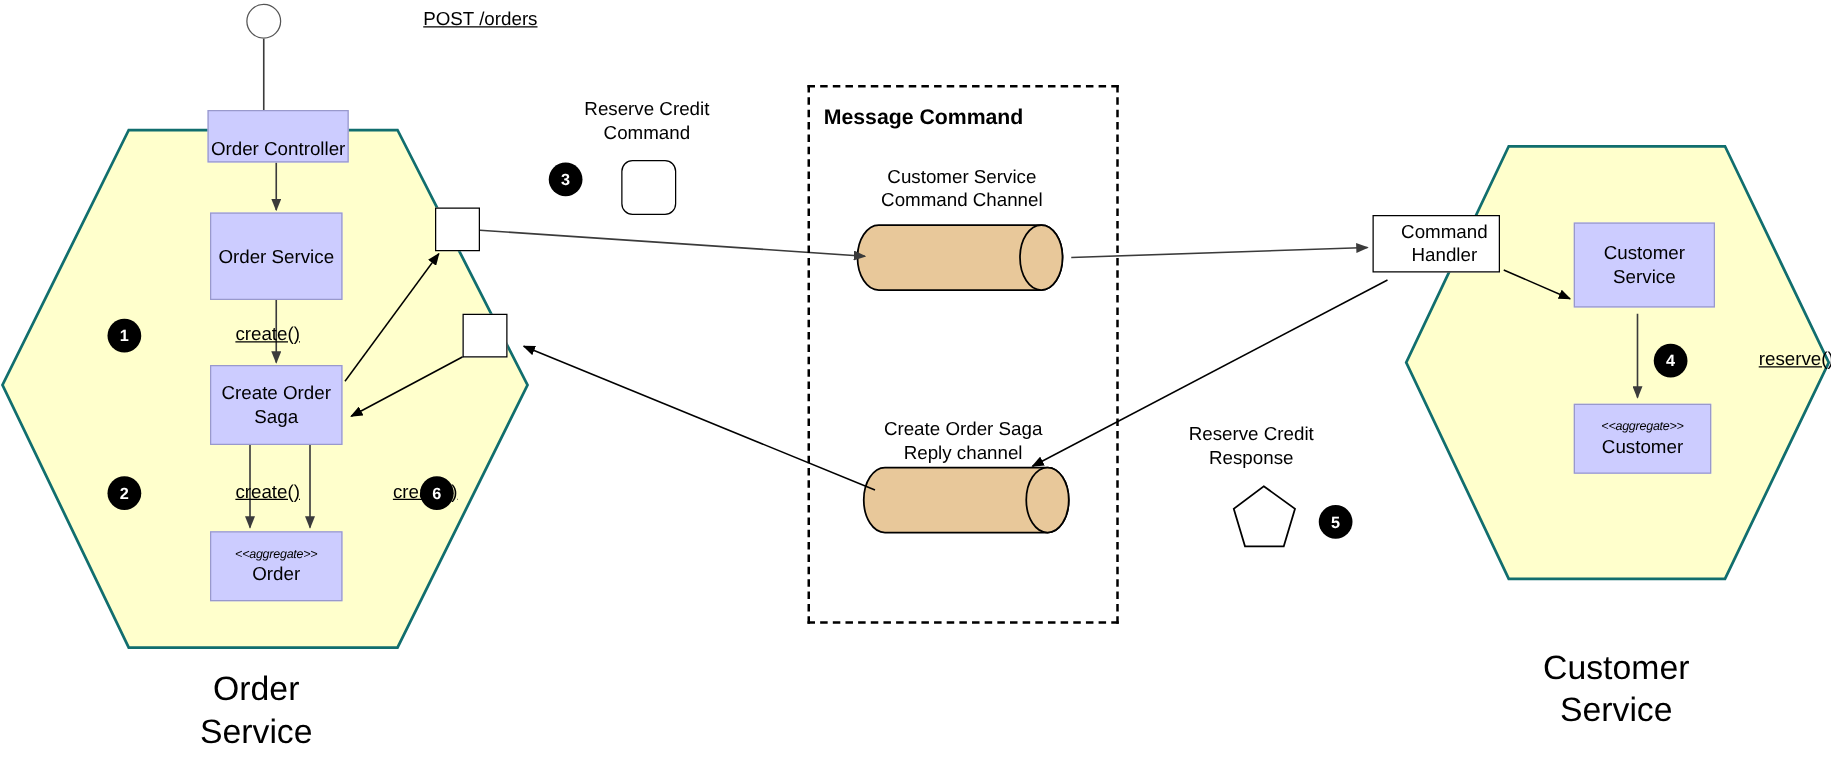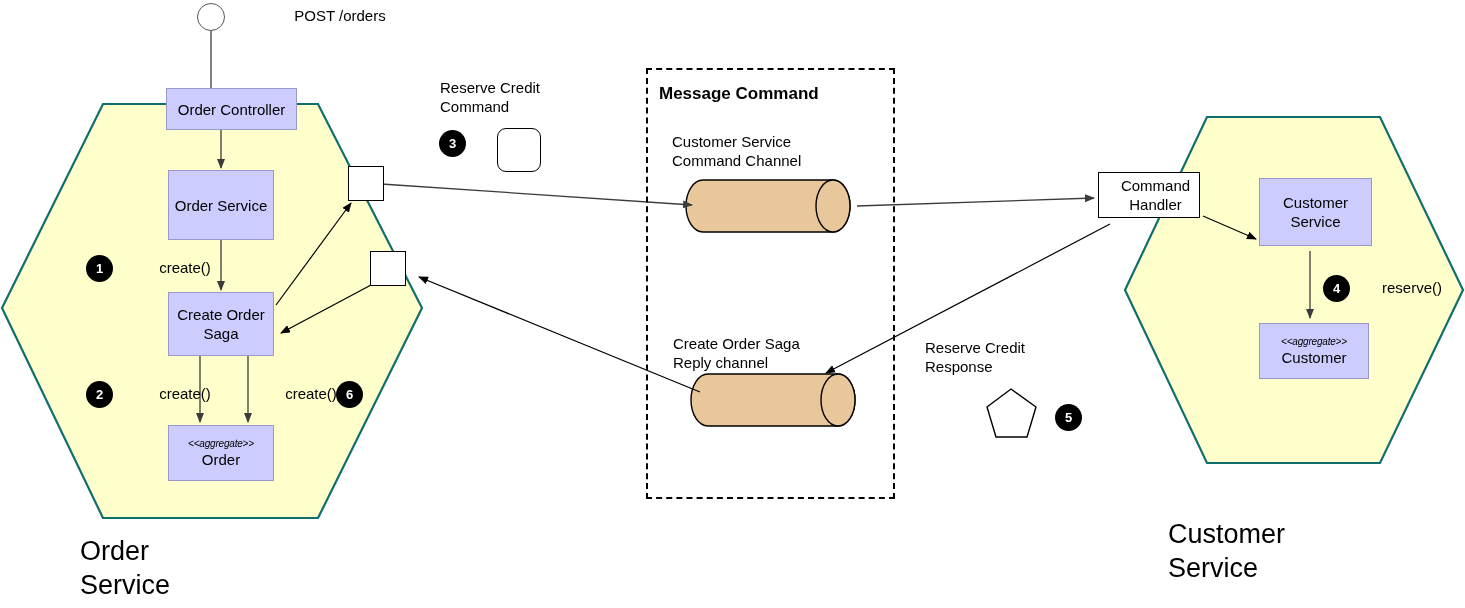--- a/index.html
+++ b/index.html
@@ -84,23 +84,24 @@
     font-weight: bold;
     line-height: 1;
     z-index: 7;
   }
   
   .label {
     position: absolute;
     color: #000000;
     font-size: 15px;
     line-height: 19px;
+    text-align: center;
     white-space: pre-line;
   }
-  .label.left { text-align: center; }
+  .label.left { text-align: right; text-decoration: underline; }
   .label.big {
     font-size: 27px;
     line-height: 34px;
   }
   .label.broker-title {
     font-size: 17px;
     font-weight: bold;
     text-align: left;
   }
   
@@ -180,21 +181,21 @@
     <path class="edge" d="M1310,251 L1310,318" marker-end="url(#arrowSolid)"></path>
 
     <path class="edge-dark" d="M1110,224 L826,373" marker-end="url(#arrowBlack)"></path>
 
     <path class="edge-dark" d="M700,392 L419,277" marker-end="url(#arrowBlack)"></path>
   </svg>
 
   <div class="node start-circle" style="left:197px; top:3px; width:28px; height:28px;"></div>
   <div class="label left" style="left:250px; top:6px; width:180px;">POST /orders</div>
 
-  <div class="node comp" style="left:166px; top:88px; width:131px; height:42px;">
+  <div class="node comp" style="left:166px; top:88px; width:113px; height:42px;justify-content:flex-end;">
     <span>Order
 Controller</span>
   </div>
 
   <div class="node comp" style="left:168px; top:170px; width:106px; height:70px;">
     <span>Order
 Service</span>
   </div>
 
   <div class="node comp" style="left:168px; top:292px; width:106px; height:64px;">

